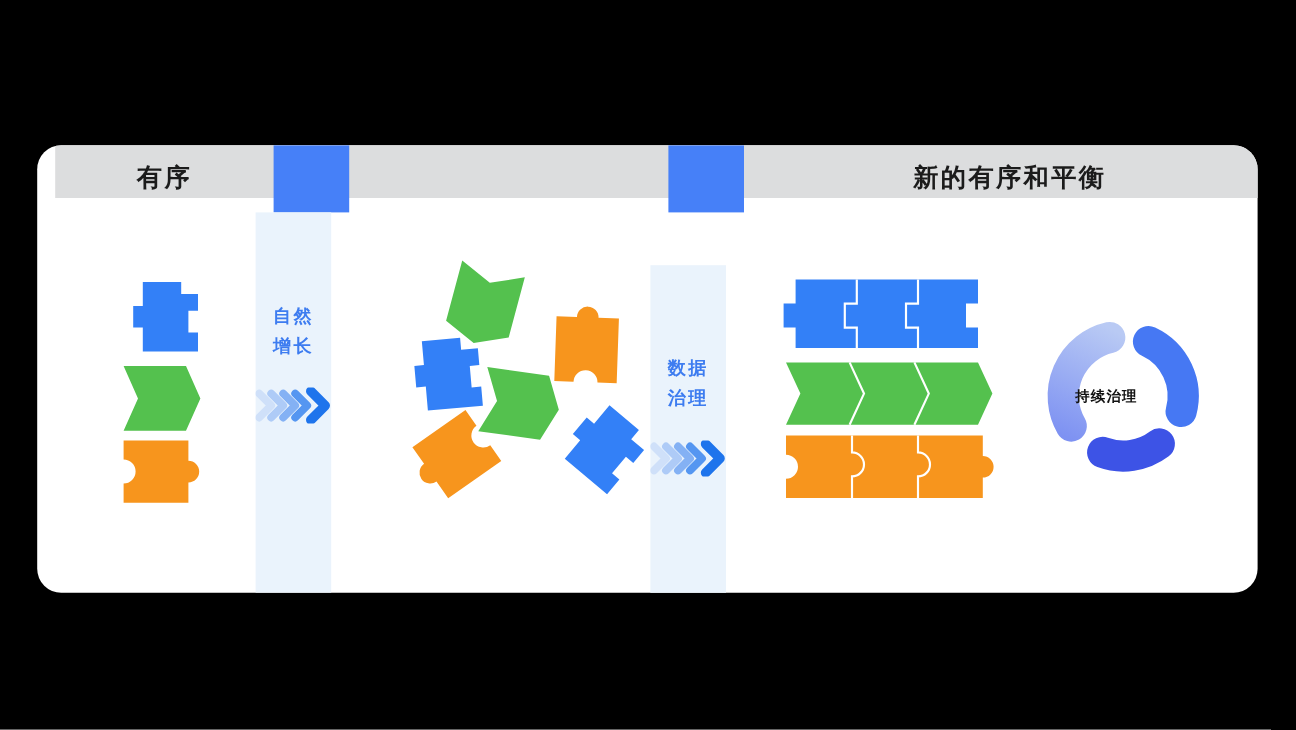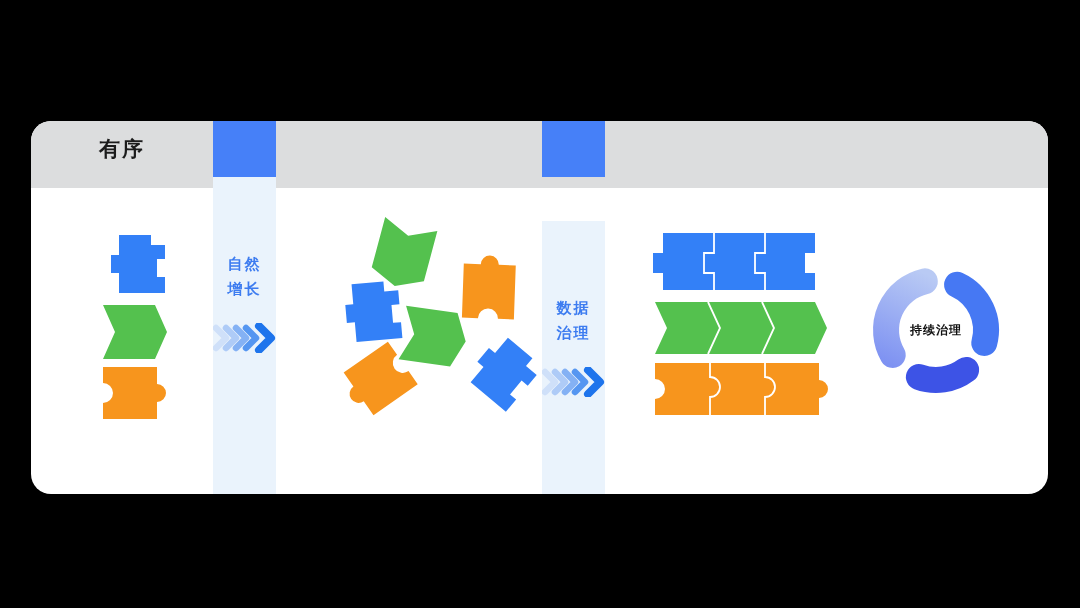--- a/index.html
+++ b/index.html
@@ -12,21 +12,21 @@
   body{
     background:var(--background);
     font-family:"Liberation Sans","DejaVu Sans",sans-serif;
     position:relative;overflow:hidden;
   }
   .card{
     position:absolute;left:31px;top:121px;width:1017px;height:373px;
     background:var(--card);border-radius:20px;overflow:hidden;
   }
   .header{
-    position:absolute;left:0;top:0;width:100%;height:67px;
+    position:absolute;left:15px;top:0;width:100%;height:44px;
     background:var(--header-gray);
   }
   .h-label{
     position:absolute;top:0;height:56px;line-height:56px;text-align:center;
     font-size:21px;font-weight:bold;color:var(--text-dark);letter-spacing:2px;
   }
   .h-label.l1{left:0;width:182px;}
   .h-label.l2{left:245px;width:266px;}
   .h-label.l3{left:574px;width:443px;}
   .h-band{position:absolute;top:0;height:56px;width:63px;background:var(--band-blue);}
@@ -39,31 +39,32 @@
   .vband.v1{left:182px;}
   .vband.v2{left:511px;margin-top:44px;}
   .band-text{
     margin-top:74px;text-align:center;font-size:15px;font-weight:bold;
     color:var(--band-text);letter-spacing:2px;line-height:25px;
   }
   .band-text span{display:block;}
   .chevrons{margin-top:22px;}
   svg.art{position:absolute;left:0;top:0;pointer-events:none;}
   .ring-label{
-    position:absolute;left:865px;top:201px;width:80px;text-align:center;
+    position:absolute;left:865px;top:201px;width:80px;
     font-size:12px;font-weight:bold;color:#111;letter-spacing:1px;
   }
 </style>
 </head>
 <body>
 
 <div class="card">
 
   <div class="header">
     <div class="h-label l1">有序</div>
+    <div class="h-label l3">新的有序和平衡</div>
     <div class="h-band b1"></div>
     <div class="h-band b2"></div>
   </div>
 
   <div class="vband v1">
     <div class="band-text">
       <span>自然</span>
       <span>增长</span>
     </div>
     <svg class="chevrons" width="64" height="30" viewBox="0 0 64 30" fill="none" stroke-linecap="round" stroke-linejoin="round">

